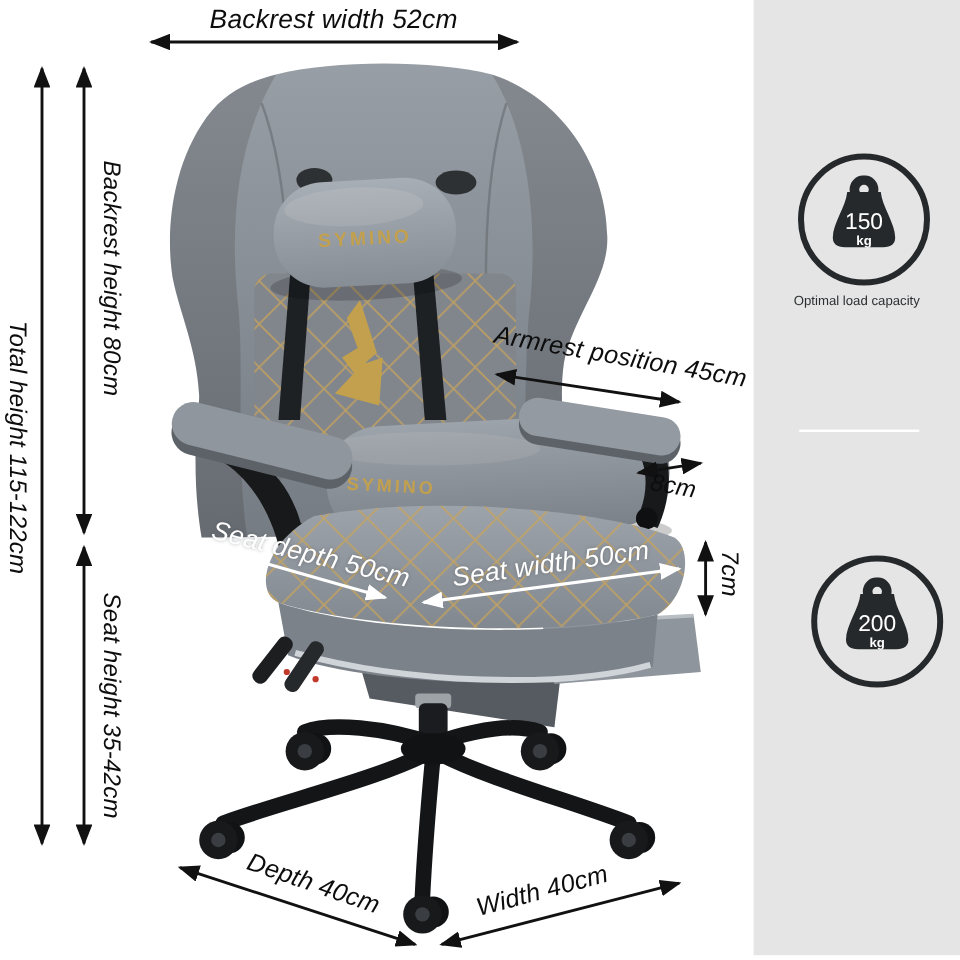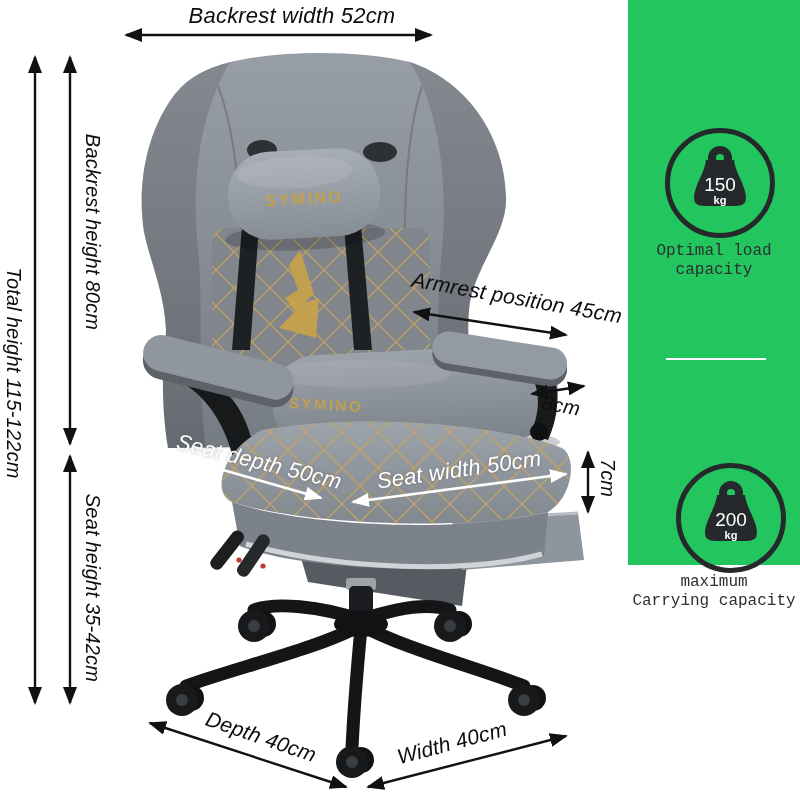--- a/index.html
+++ b/index.html
@@ -18,32 +18,32 @@
     letter-spacing:.2px;
   }
   .dim-label.center{transform:translate(-50%,-50%);}
   .dim-label.vert{writing-mode:vertical-rl;transform:translateY(-50%);}
   .dim-label.white{color:#ffffff;text-shadow:0 0 3px rgba(70,76,82,.45);}
   
   #arrow-layer{position:absolute;left:0;top:0;z-index:25;pointer-events:none;}
   #chair-layer{position:absolute;left:0;top:0;z-index:10;}
   
   .capacity-panel{
-    position:absolute;left:628px;top:0;width:172px;height:565px;
-    background:#22c55e;z-index:5;
+    position:absolute;left:628px;top:0;width:172px;height:796px;
+    background:#e5e5e5;z-index:5;
   }
   .badge-circle{
     position:absolute;width:100px;height:100px;
     border:5px solid #26292b;border-radius:50%;
   }
   .badge-circle svg{position:absolute;left:50%;top:13px;transform:translateX(-50%);}
   .badge-caption{
     position:absolute;left:0;width:100%;
     text-align:center;color:#2c2f31;
-    font-size:16px;line-height:19px;font-family:Liberation Mono, monospace;
+    font-size:11px;line-height:19px;
   }
   .divider{
     position:absolute;left:38px;top:358px;width:100px;height:2px;
     background:#ffffff;
   }
 </style>
 </head>
 <body>
 
 <svg id="chair-layer" width="800" height="800" viewBox="0 0 800 800">
@@ -213,21 +213,21 @@
     <line x1="588" y1="452" x2="588" y2="512" marker-start="url(#asB)" marker-end="url(#aeB)"></line>
     <line x1="150" y1="723" x2="346" y2="787" marker-start="url(#asB)" marker-end="url(#aeB)"></line>
     <line x1="368" y1="787" x2="566" y2="736" marker-start="url(#asB)" marker-end="url(#aeB)"></line>
   </g>
   <g stroke="#ffffff" stroke-width="2.6" fill="none">
     <line x1="181" y1="458" x2="321" y2="498" marker-start="url(#asW)" marker-end="url(#aeW)"></line>
     <line x1="353" y1="502" x2="566" y2="474" marker-start="url(#asW)" marker-end="url(#aeW)"></line>
   </g>
 </svg>
 
-<div class="dim-label center" style="left:292px;top:16px;font-size:22px;">Backrest width 52cm</div>
+<div class="dim-label center" style="left:278px;top:16px;font-size:22px;">Backrest width 52cm</div>
 
 <div class="dim-label vert" style="left:2px;top:373px;font-size:20px;">Total height 115-122cm</div>
 
 <div class="dim-label vert" style="left:81px;top:232px;font-size:20px;">Backrest height 80cm</div>
 
 <div class="dim-label vert" style="left:81px;top:588px;font-size:20px;">Seat height 35-42cm</div>
 
 <div class="dim-label center" style="left:517px;top:298px;transform:translate(-50%,-50%) rotate(10deg);">Armrest position 45cm</div>
 
 <div class="dim-label center" style="left:561px;top:406px;font-size:20px;transform:translate(-50%,-50%) rotate(10deg);">8cm</div>
@@ -257,18 +257,14 @@
   <div class="divider"></div>
 
   <div class="badge-circle" style="left:48px;top:463px;">
     <svg width="68" height="68" viewBox="0 0 68 68">
       <circle cx="34" cy="12" r="8" fill="none" stroke="#26292b" stroke-width="8"></circle>
       <path d="M20,14 H48 C49,26 60,40 60,52 Q60,60 50,60 H18 Q8,60 8,52 C8,40 19,26 20,14 Z" fill="#26292b"></path>
       <text x="34" y="45" text-anchor="middle" font-size="19" fill="#ffffff" font-family="Liberation Sans, sans-serif">200</text>
       <text x="34" y="58" text-anchor="middle" font-size="11" font-weight="bold" fill="#ffffff" font-family="Liberation Sans, sans-serif">kg</text>
     </svg>
   </div>
-  <div class="badge-caption" style="top:573px;">
-    <div>maximum</div>
-    <div>Carrying capacity</div>
-  </div>
 
 </div>
 
 </body></html>

